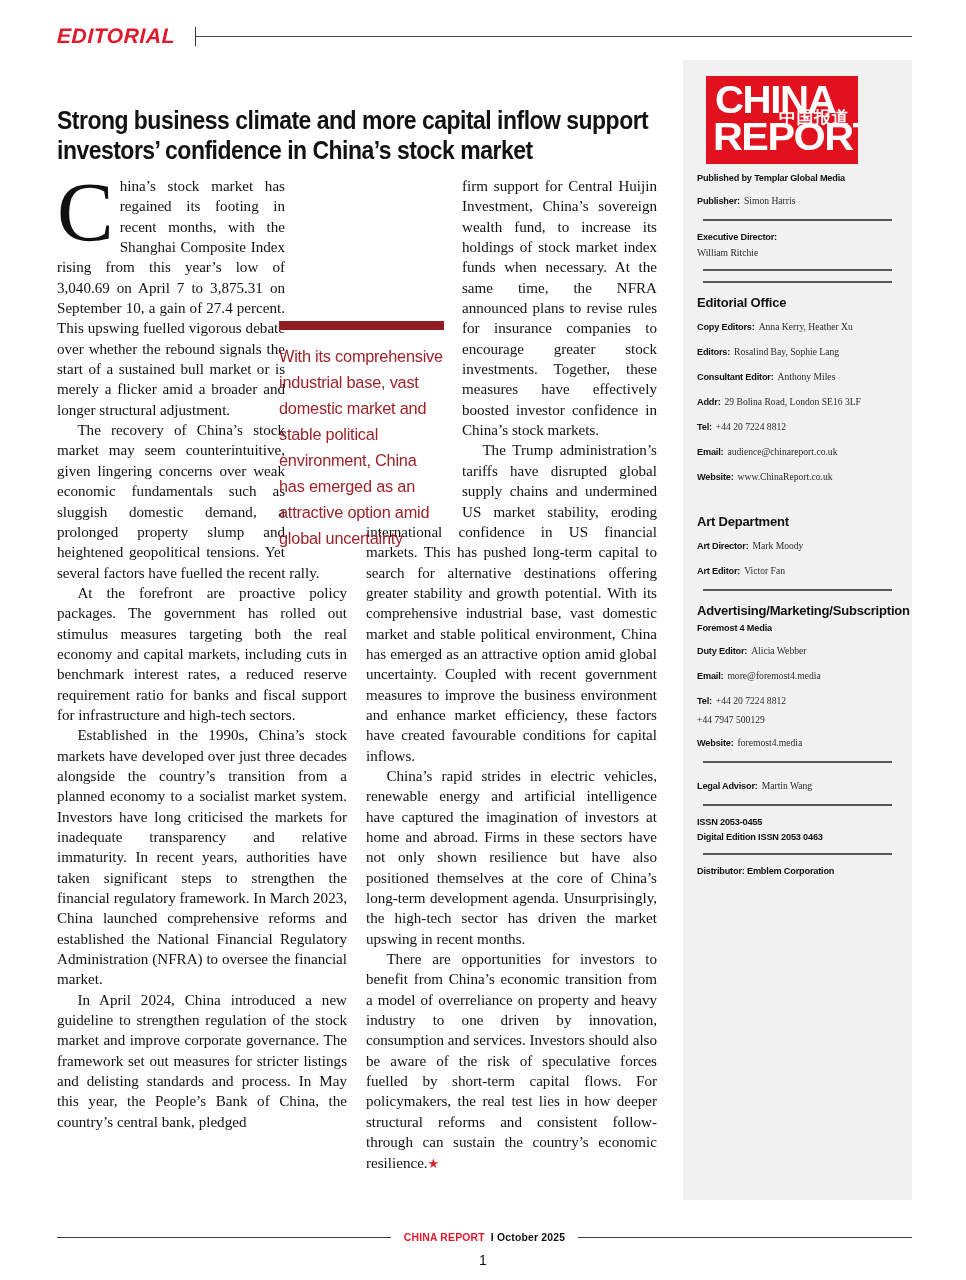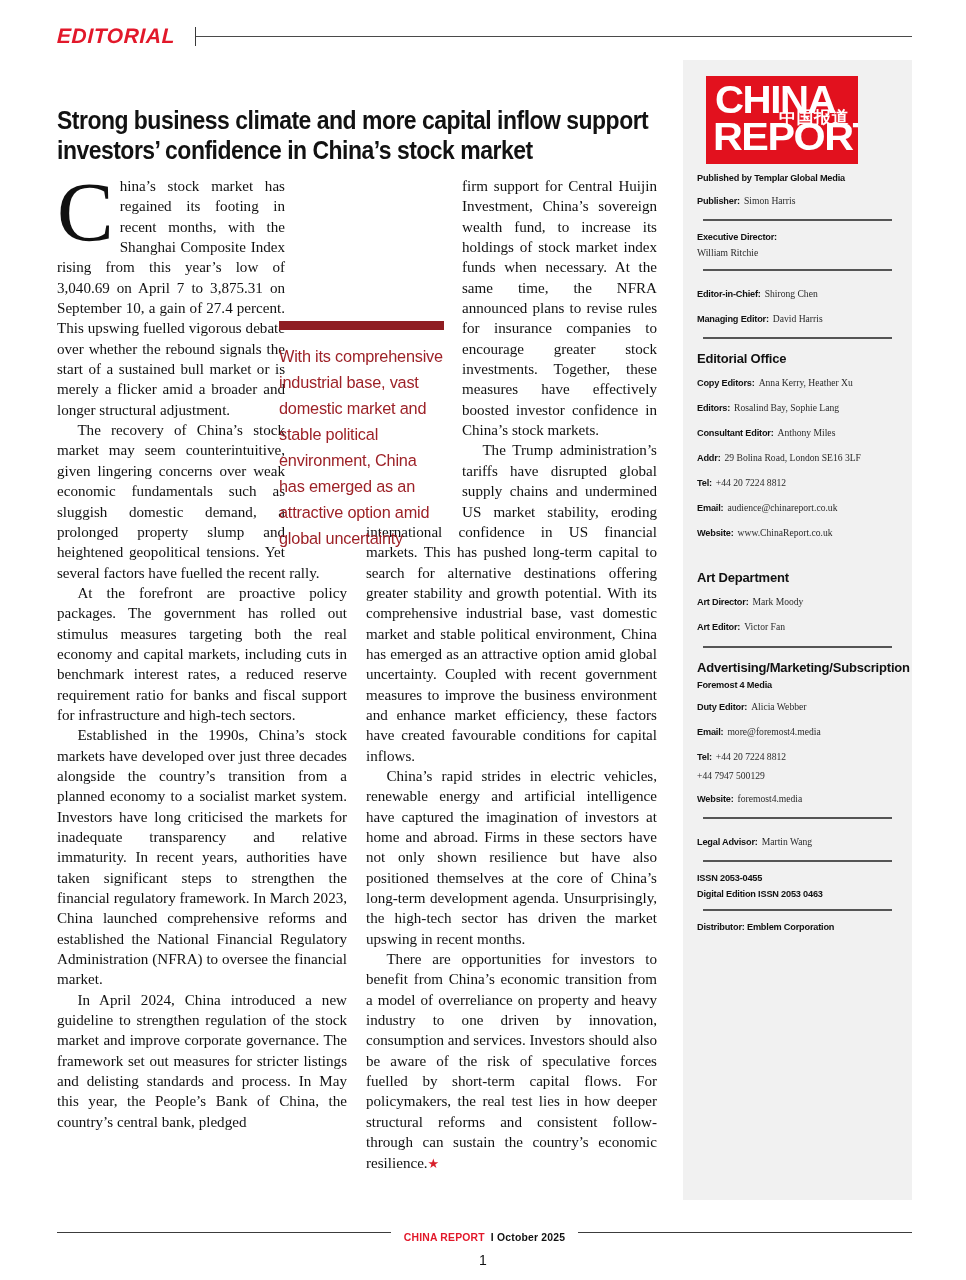--- a/index.html
+++ b/index.html
@@ -139,21 +139,21 @@
     font-size:16.3px; line-height:26px;
     color:#9d2127;
     letter-spacing:-0.2px;
   }
 
   .endstar{ color:#d81f2a; font-size:13px; }
 
   
   .footer{
     position:absolute; left:57px; top:1232px; width:855px;
-    display:flex; gap:0;
+    display:flex; align-items:center; gap:0;
   }
   .f-rule{ flex:1; height:1px; background:#3c3c3c; }
   .f-mid{
     display:flex; align-items:baseline; gap:6px;
     padding:0 13px;
     font-family:"Liberation Sans", sans-serif;
     font-size:10.4px; font-weight:bold;
     white-space:nowrap;
   }
   .f-brand{ color:#e2182a; letter-spacing:0.2px; }
@@ -218,30 +218,20 @@
 
     <div class="msep"></div>
 
     <div class="mgroup">
       <div class="mrow mlabel">Executive Director:</div>
       <div class="mrow mval">William Ritchie</div>
     </div>
 
     <div class="msep"></div>
 
-    <div class="mgroup">
-      <div class="mrow">
-        <span class="mlabel">Editor-in-Chief:</span>
-        <span class="mval">Shirong Chen</span>
-      </div>
-      <div class="mrow">
-        <span class="mlabel">Managing Editor:</span>
-        <span class="mval">David Harris</span>
-      </div>
-    </div>
 
     <div class="msep"></div>
 
     <div class="mgroup">
       <div class="mhead">Editorial Office</div>
       <div class="mrow">
         <span class="mlabel">Copy Editors:</span>
         <span class="mval">Anna Kerry, Heather Xu</span>
       </div>
       <div class="mrow">

